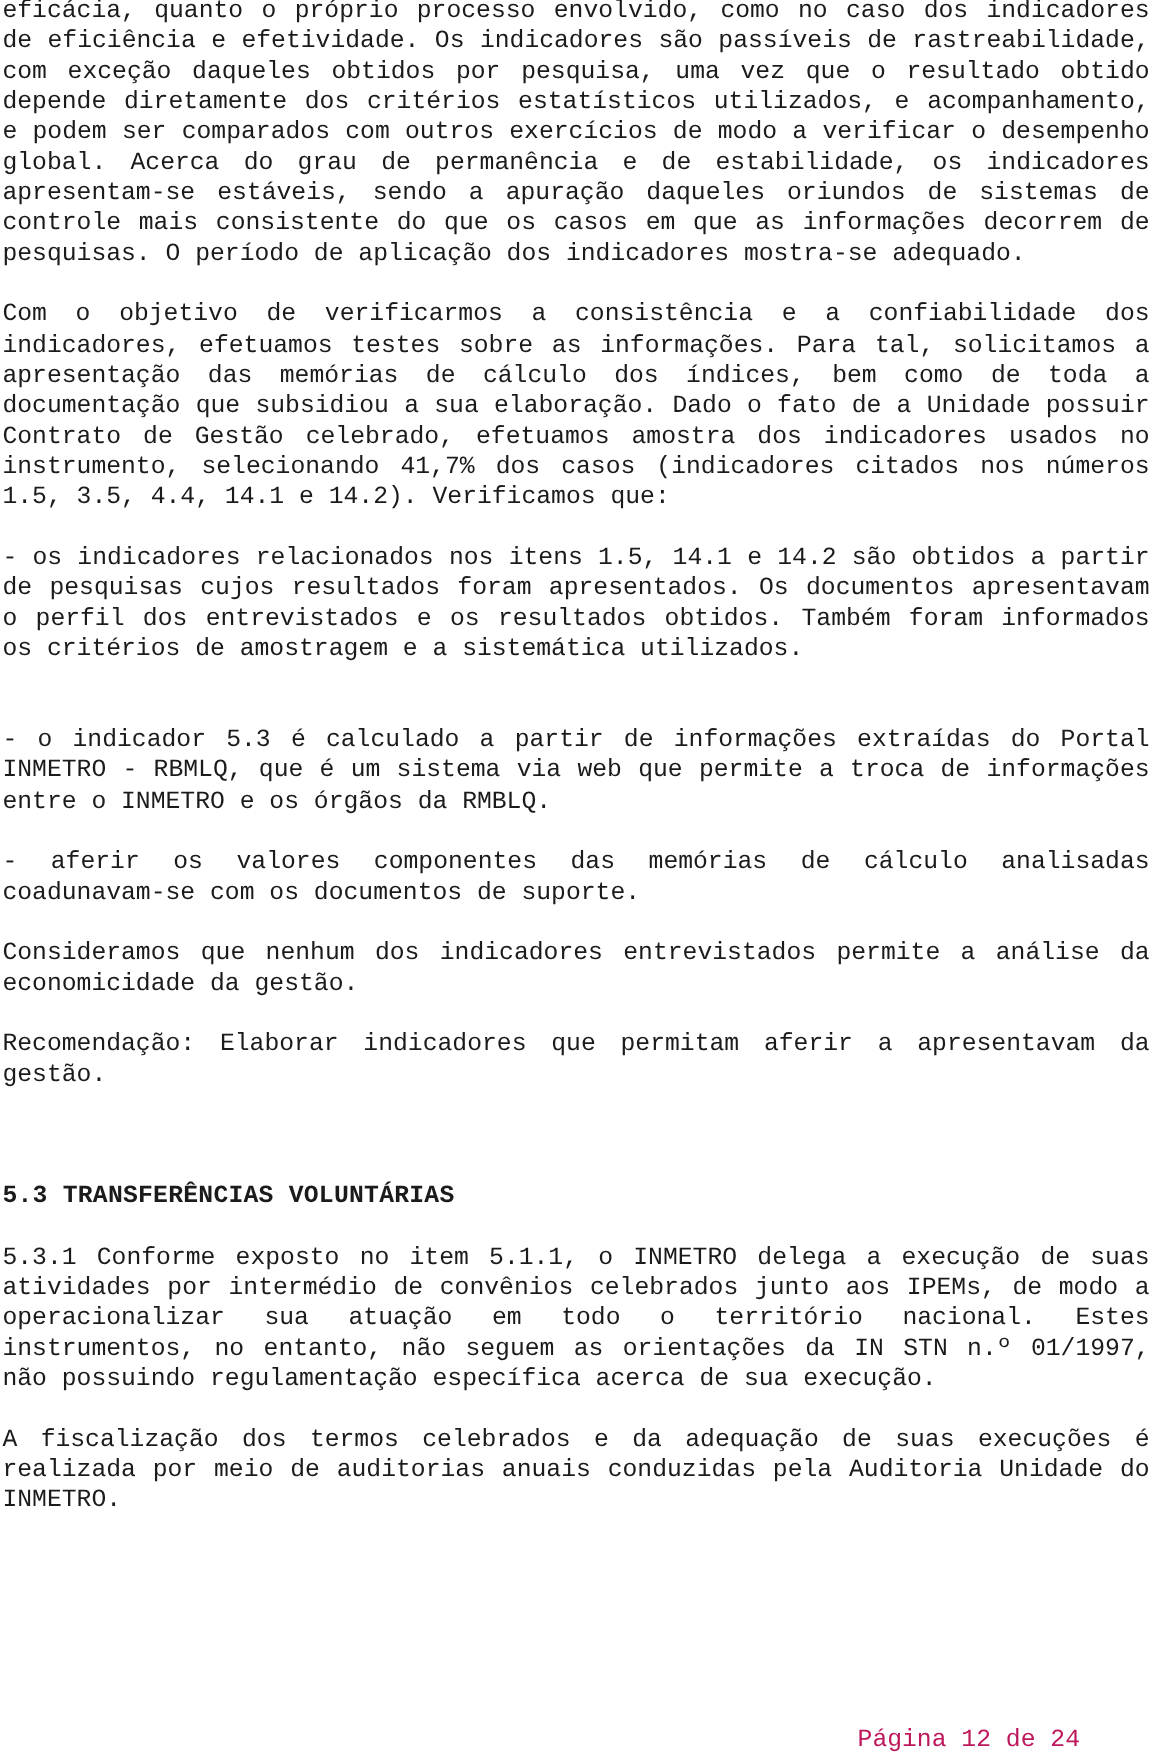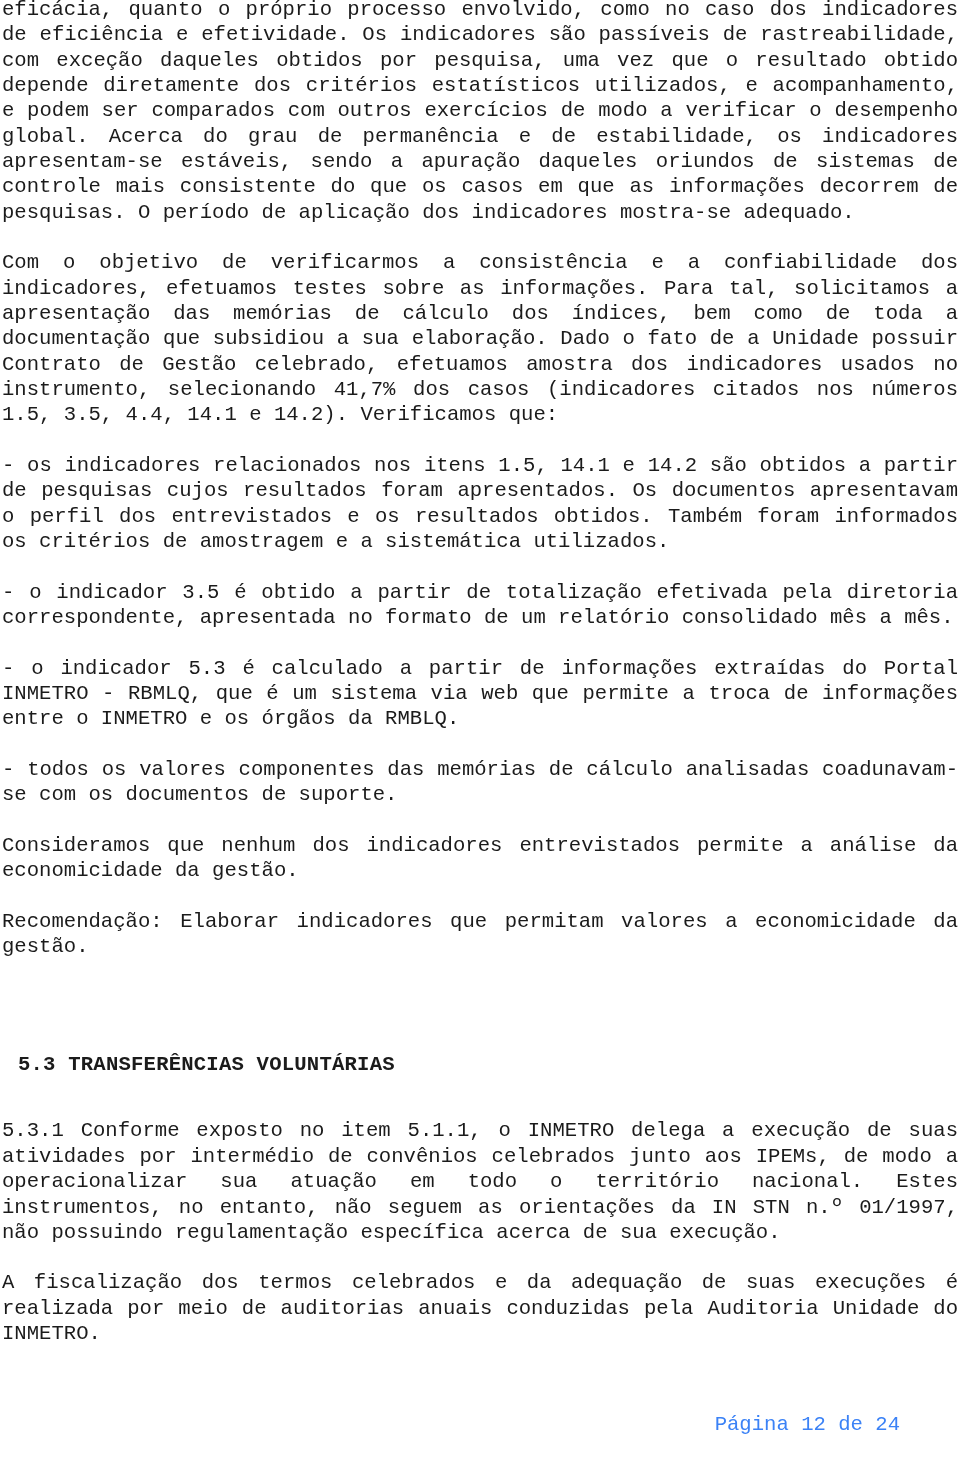--- a/index.html
+++ b/index.html
@@ -52,36 +52,36 @@
   
   .gap-para { height: 25.3px; }
   .gap-heading-before { height: 76px; }
   .gap-heading-after { height: 25.4px; }
 
   .heading {
     font-size: 20.6px;
     line-height: 25.35px;
     font-weight: bold;
     text-align: left;
-    margin: 16px;
+    margin: 0;
     white-space: pre;
     letter-spacing: 0.2px;
   }
 
   .num-bold { font-weight: normal; }
 
   .footer {
     position: absolute;
     right: 12px;
-    bottom: 30px;
+    bottom: 4px;
     font-size: 20.6px;
     line-height: 25.35px;
     text-align: left;
     white-space: pre;
-    color: #3b82f6;
+    color: #be185d;
   }
 </style>
 </head>
 <body>
 
 <div id="page">
 
   <div class="doc-body">
 
     <p class="para">eficácia, quanto o próprio processo envolvido, como no caso dos indicadores de eficiência e efetividade. Os indicadores são passíveis de rastreabilidade, com exceção daqueles obtidos por pesquisa, uma vez que o resultado obtido depende diretamente dos critérios estatísticos utilizados, e acompanhamento, e podem ser comparados com outros exercícios de modo a verificar o desempenho global. Acerca do grau de permanência e de estabilidade, os indicadores apresentam-se estáveis, sendo a apuração daqueles oriundos de sistemas de controle mais consistente do que os casos em que as informações decorrem de pesquisas. O período de aplicação dos indicadores mostra-se adequado.</p>
@@ -89,37 +89,36 @@
     <div class="gap-para"></div>
 
     <p class="para">Com o objetivo de verificarmos a consistência e a confiabilidade dos indicadores, efetuamos testes sobre as informações. Para tal, solicitamos a apresentação das memórias de cálculo dos índices, bem como de toda a documentação que subsidiou a sua elaboração. Dado o fato de a Unidade possuir Contrato de Gestão celebrado, efetuamos amostra dos indicadores usados no instrumento, selecionando 41,7% dos casos (indicadores citados nos números 1.5, 3.5, 4.4, 14.1 e 14.2). Verificamos que:</p>
 
     <div class="gap-para"></div>
 
     <p class="para">- os indicadores relacionados nos itens 1.5, 14.1 e 14.2 são obtidos a partir de pesquisas cujos resultados foram apresentados. Os documentos apresentavam o perfil dos entrevistados e os resultados obtidos. Também foram informados os critérios de amostragem e a sistemática utilizados.</p>
 
     <div class="gap-para"></div>
 
-    <p class="para">- o indicador 3.5 é obtido a partir de totalização efetivada pela diretoria correspondente, apresentada no formato de um relatório consolidado mês a mês.</p>
 
     <div class="gap-para"></div>
 
     <p class="para">- o indicador 5.3 é calculado a partir de informações extraídas do Portal INMETRO - RBMLQ, que é um sistema via web que permite a troca de informações entre o INMETRO e os órgãos da RMBLQ.</p>
 
     <div class="gap-para"></div>
 
-    <p class="para">- todos os valores componentes das memórias de cálculo analisadas coadunavam-se com os documentos de suporte.</p>
+    <p class="para">- aferir os valores componentes das memórias de cálculo analisadas coadunavam-se com os documentos de suporte.</p>
 
     <div class="gap-para"></div>
 
     <p class="para">Consideramos que nenhum dos indicadores entrevistados permite a análise da economicidade da gestão.</p>
 
     <div class="gap-para"></div>
 
-    <p class="para">Recomendação: Elaborar indicadores que permitam valores a economicidade da gestão.</p>
+    <p class="para">Recomendação: Elaborar indicadores que permitam aferir a apresentavam da gestão.</p>
 
     <div class="gap-heading-before"></div>
 
     <h2 class="heading">5.3 TRANSFERÊNCIAS VOLUNTÁRIAS</h2>
 
     <div class="gap-heading-after"></div>
 
     <p class="para"><span class="num-bold">5.3.1</span><span> Conforme exposto no item 5.1.1, o INMETRO delega a execução de suas atividades por intermédio de convênios celebrados junto aos IPEMs, de modo a operacionalizar sua atuação em todo o território nacional. Estes instrumentos, no entanto, não seguem as orientações da IN STN n.º 01/1997, não possuindo regulamentação específica acerca de sua execução.</span></p>
 
     <div class="gap-para"></div>

